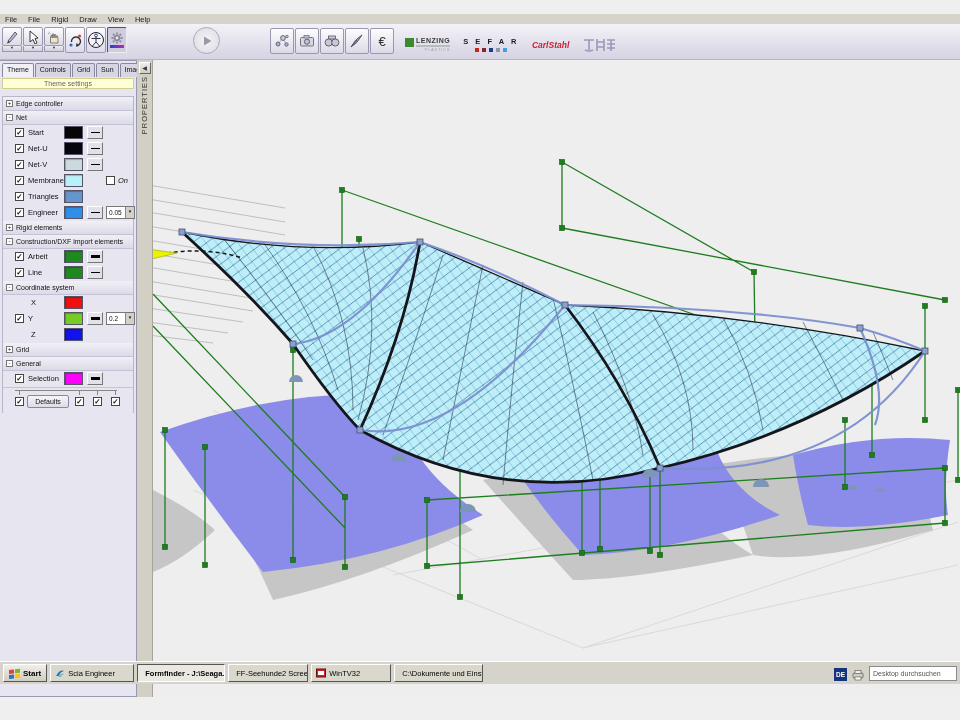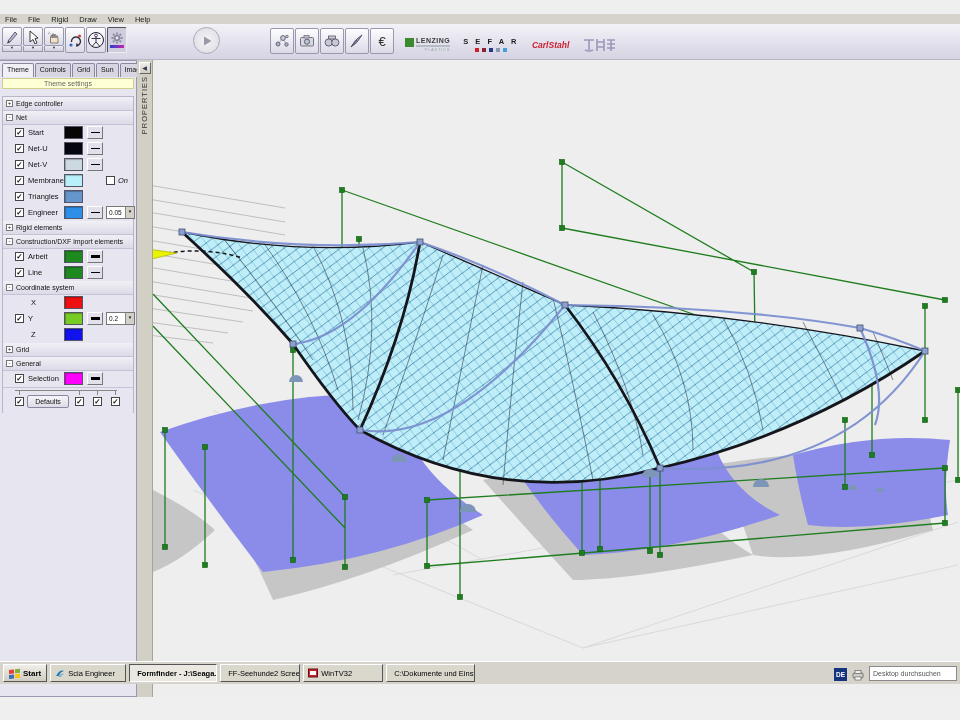--- a/index.html
+++ b/index.html
@@ -550,21 +550,21 @@
         <g transform="skewY(-6)">
             <rect x="0" y="2" width="5" height="4" fill="#e34234"></rect>
             <rect x="6" y="2" width="5" height="4" fill="#7eb338"></rect>
             <rect x="0" y="7" width="5" height="4" fill="#3b6eb5"></rect>
             <rect x="6" y="7" width="5" height="4" fill="#ffc20e"></rect>
           </g>
       </svg>
       <span>Start</span>
     </div>
 
-    <div class="task" style="width:76px">
+    <div class="task" style="width:84px">
       <svg width="10" height="10">
           <path d="M1,8 Q5,1 9,3 Q5,4 4,8 Z" fill="#2a7ab0"></path>
           <path d="M3,9 Q7,4 9,6 Q6,7 6,9 Z" fill="#7ab0d0"></path>
         </svg>
       <span>Scia Engineer</span>
     </div>
     <div class="task active" style="width:88px">
       <svg width="10" height="10">
           <circle cx="5" cy="5" r="4.5" fill="#eef" stroke="#335" stroke-width="0.8"></circle>
           <path d="M5,2 V7 M2.5,4 H7.5 M5,7 L3,9 M5,7 L7,9" stroke="#335" stroke-width="0.7" fill="none"></path>

